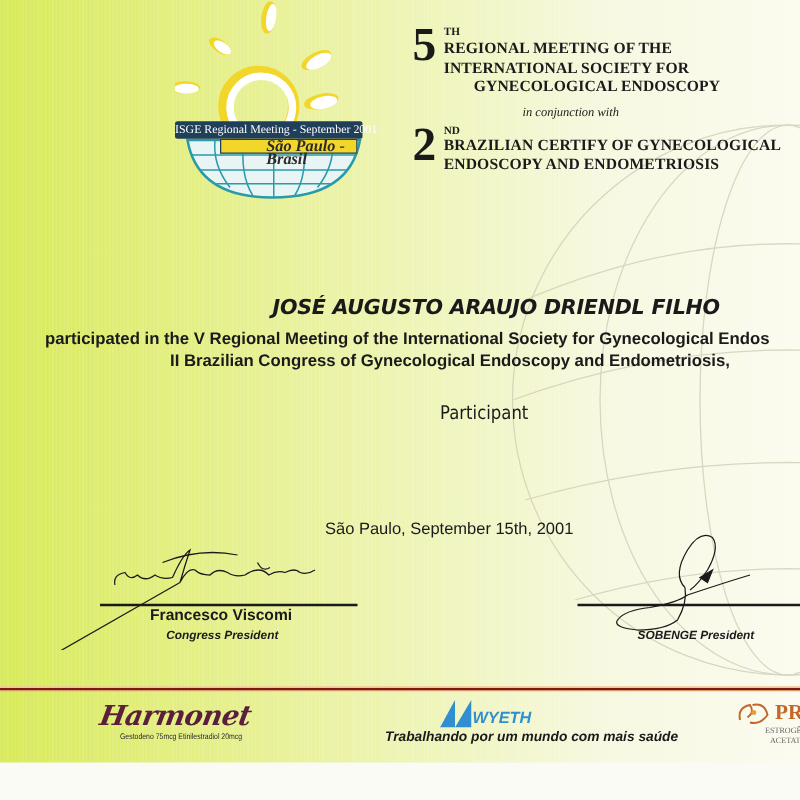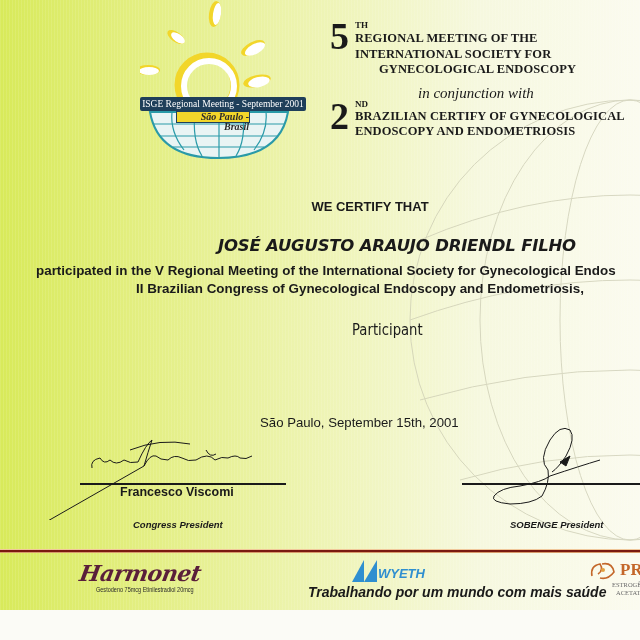--- a/index.html
+++ b/index.html
@@ -9,53 +9,53 @@
       background: linear-gradient(90deg, #d8ea5a 0%, #e2ee7e 20%, #eef4b4 50%, #f6f8df 75%, #fbfbef 100%);
     }
     .cert::before {
       content: ""; position: absolute; inset: 0;
       background: repeating-linear-gradient(90deg, rgba(255,255,255,0.10) 0 1px, rgba(0,0,0,0) 1px 3px);
       pointer-events: none;
     }
     .globe-bg { position: absolute; left: 400px; top: 90px; width: 420px; height: 460px; }
     .logo { position: absolute; left: 140px; top: 0; width: 160px; height: 165px; }
     .banner {
-      position: absolute; left: 140px; top: 97px; width: 166px; height: 14px;
+      position: absolute; left: 140px; top: 97px; width: 150px; height: 14px;
       background: #1f3f5a; color: #fff; font-family: "Liberation Serif", serif; font-size: 9.5px;
       text-align: center; line-height: 14px; border-radius: 2px; white-space: nowrap;
     }
     .sub-banner {
       position: absolute; left: 176px; top: 111px; width: 72px; height: 10px;
-      background: #f2d62a; color: #2a2a2a; font-family: "Liberation Serif", serif; font-size: 10px;
-      text-align: right; line-height: 10px; font-style: italic; font-weight: bold; border: 1px solid #1f3f5a;
+      background: #f2d62a; color: #2a2a2a; font-family: "Liberation Serif", serif; font-size: 13px;
+      text-align: left; line-height: 10px; font-style: italic; font-weight: bold; border: 1px solid #1f3f5a; padding-left: 36px;
     }
     .title-block { position: absolute; left: 330px; top: 10px; font-family: "Liberation Serif", serif; color: #1a1a1a; }
     .big-num { position: absolute; font-size: 38px; font-weight: bold; line-height: 38px; }
     .ord { position: absolute; font-size: 9px; font-weight: bold; }
     .tline { position: absolute; font-size: 12.5px; font-weight: bold; white-space: nowrap; letter-spacing: 0.1px; }
-    .conj { position: absolute; font-size: 15px; font-style: italic; white-space: nowrap; }
+    .conj { position: absolute; font-size: 10px; font-style: italic; white-space: nowrap; }
     .certify { position: absolute; top: 199px; left: 0; width: 640px; text-align: center; padding-left: 100px; box-sizing: border-box;
       font-family: "Liberation Sans", sans-serif; font-weight: bold; font-size: 13px; color: #1a1a1a; }
     .name { position: absolute; top: 236px; left: 218px; font-family: "DejaVu Sans", sans-serif; font-weight: bold;
       font-style: italic; font-size: 16.5px; color: #1a1a1a; white-space: nowrap; letter-spacing: -0.2px; }
     .body-line { position: absolute; font-family: "Liberation Sans", sans-serif; font-weight: bold; font-size: 13.4px; color: #1a1a1a; white-space: nowrap; text-align: center; }
     .role { position: absolute; top: 321px; left: 352px; font-family: "DejaVu Sans", sans-serif; font-size: 15px; color: #1a1a1a; transform: scaleX(0.88); transform-origin: left; }
     .place { position: absolute; top: 415px; left: 260px; font-family: "Liberation Sans", sans-serif; font-weight: normal; font-size: 13.2px; color: #1a1a1a; white-space: nowrap; }
     .sig-line { position: absolute; height: 1.5px; background: #1a1a1a; }
     .signer { position: absolute; font-family: "Liberation Sans", sans-serif; font-weight: bold; font-size: 12.5px; color: #1a1a1a; white-space: nowrap; }
-    .signer-title { position: absolute; font-family: "Liberation Sans", sans-serif; font-weight: bold; font-style: italic; font-size: 9.5px; color: #1a1a1a; white-space: nowrap; margin-top: 16px; }
+    .signer-title { position: absolute; font-family: "Liberation Sans", sans-serif; font-weight: bold; font-style: italic; font-size: 9.5px; color: #1a1a1a; white-space: nowrap; }
     .sig-svg { position: absolute; }
     .divider { position: absolute; left: 0; top: 549px; width: 640px; height: 4px;
       background: linear-gradient(180deg, #f0c79a 0 1px, #7a1a10 1px 3px, #d89a6a 3px 4px); }
     .sponsor { position: absolute; }
     .harmonet-word { position: absolute; left: 80px; top: 560px; font-family: "DejaVu Serif", serif; font-style: italic; font-weight: bold;
       font-size: 22px; color: #5a1f3a; letter-spacing: -0.5px; transform: skewX(-10deg); }
     .harmonet-sub { position: absolute; left: 96px; top: 586px; font-family: "Liberation Sans", sans-serif; font-size: 6.5px; color: #2a2a2a; white-space: nowrap; transform: scaleX(0.85); transform-origin: left; }
     .wyeth-word { position: absolute; left: 378px; top: 566px; font-family: "Liberation Sans", sans-serif; font-style: italic; font-weight: bold; font-size: 13px; color: #2f8fd0; }
-    .wyeth-tag { position: absolute; left: 308px; top: 584px; font-family: "Liberation Sans", sans-serif; font-style: italic; font-weight: bold; font-size: 14px; color: #1a1a1a; white-space: nowrap; }
+    .wyeth-tag { position: absolute; left: 308px; top: 584px; font-family: "Liberation Sans", sans-serif; font-style: italic; font-weight: bold; font-size: 11px; color: #1a1a1a; white-space: nowrap; }
     .pr-word { position: absolute; left: 620px; top: 560px; font-family: "Liberation Serif", serif; font-size: 17px; color: #c4672a; font-weight: bold; }
     .pr-sub { position: absolute; left: 612px; top: 581px; font-family: "Liberation Serif", serif; font-size: 6.5px; color: #6a6a6a; white-space: nowrap; line-height: 8px; }
   </style>
 </head>
 <body>
 
 <div class="cert">
 
   <svg class="globe-bg" viewBox="0 0 420 460">
     <g fill="none" stroke="#c9c9b0" stroke-width="1" opacity="0.7">
@@ -108,21 +108,20 @@
     <span class="tline" style="left:25px;top:21px;">REGIONAL MEETING OF THE</span>
     <span class="tline" style="left:25px;top:37px;">INTERNATIONAL SOCIETY FOR</span>
     <span class="tline" style="left:25px;top:52px;margin-left:24px;">GYNECOLOGICAL ENDOSCOPY</span>
     <span class="conj" style="left:88px;top:75px;">in conjunction with</span>
     <span class="big-num" style="left:0;top:87px;">2</span>
     <span class="ord" style="left:25px;top:89px;">ND</span>
     <span class="tline" style="left:25px;top:99px;">BRAZILIAN CERTIFY OF GYNECOLOGICAL</span>
     <span class="tline" style="left:25px;top:114px;">ENDOSCOPY AND ENDOMETRIOSIS</span>
   </div>
 
-  <div class="certify">WE CERTIFY THAT</div>
   <div class="name">JOSÉ AUGUSTO ARAUJO DRIENDL FILHO</div>
   <div class="body-line" style="top:263px;left:36px;">participated in the V Regional Meeting of the International Society for Gynecological Endos</div>
   <div class="body-line" style="top:281px;left:136px;">II Brazilian Congress of Gynecological Endoscopy and Endometriosis,</div>
   <div class="role">Participant</div>
   <div class="place">São Paulo, September 15th, 2001</div>
 
   <svg class="sig-svg" style="left:40px;top:430px;" width="240" height="90">
     <g fill="none" stroke="#1a1a1a" stroke-width="1">
       <path d="M52 38 Q50 30 60 28 Q64 35 70 30 Q76 36 84 30 Q90 34 98 32 Q106 14 112 10 Q108 22 104 36 Q110 24 116 26 Q120 30 128 30 Q134 24 142 28 Q148 32 156 30 Q168 22 175 30 Q182 26 188 28 Q196 24 200 28 Q206 30 212 26"></path>
       <path d="M90 20 Q120 8 150 14"></path>

